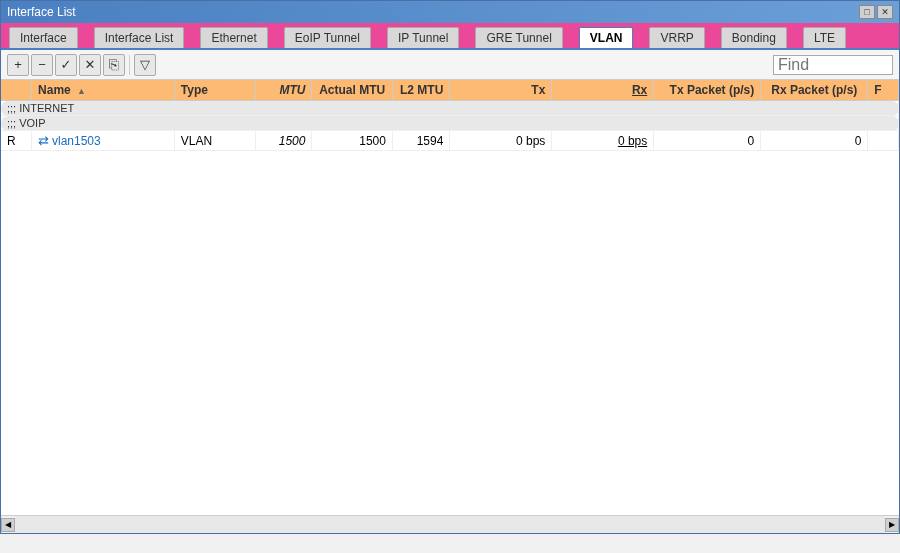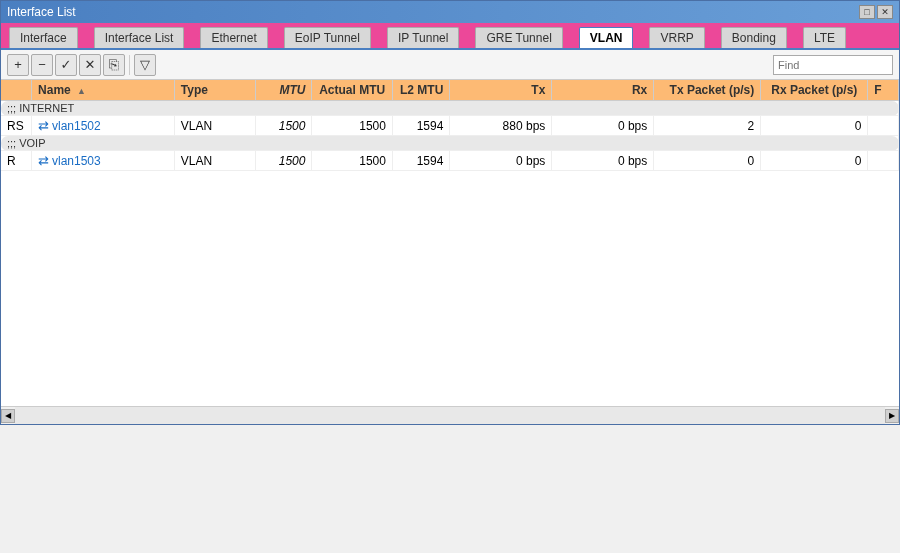--- a/index.html
+++ b/index.html
@@ -1,19 +1,19 @@
 <!DOCTYPE html>
 <html><head>
   <meta charset="utf-8">
   <style>
     * { box-sizing: border-box; margin: 0; padding: 0; font-family: 'Segoe UI', Tahoma, Geneva, Verdana, sans-serif; font-size: 12px; }
 
     body { background: #f0f0f0; width: 900px; height: 553px; overflow: hidden; }
 
-    .window { width: 900px; height: 425px; display: flex; flex-direction: column; border: 1px solid #4a6fa5; }
+    .window { width: 900px; height: 534px; display: flex; flex-direction: column; border: 1px solid #4a6fa5; }
 
     .title-bar {
       background: linear-gradient(to right, #4a7fc1, #6a9fd8);
       color: white;
       padding: 3px 6px;
       display: flex;
       align-items: center;
       justify-content: space-between;
       height: 22px;
       flex-shrink: 0;
@@ -85,21 +85,21 @@
     .toolbar-separator { width: 1px; height: 20px; background: #ccc; margin: 0 2px; }
 
     .search-box {
       margin-left: auto;
       width: 120px;
       height: 20px;
       border: 1px solid #aaa;
       padding: 2px 4px;
       background: white;
       color: #999;
-      font-size: 11px;
+      font-size: 16px;
     }
 
     .table-container {
       flex: 1;
       overflow: auto;
       background: white;
     }
 
     table {
       width: 100%;
@@ -142,21 +142,21 @@
 
     .iface-name { color: #1a6dc5; cursor: pointer; }
 
     .col-flags { width: 30px; }
     .col-name { width: 140px; }
     .col-type { width: 80px; }
     .col-mtu { width: 55px; text-align: right; font-style: italic; }
     .col-actual-mtu { width: 75px; text-align: center; }
     .col-l2mtu { width: 55px; text-align: right; }
     .col-tx { width: 100px; text-align: right; }
-    .col-rx { width: 100px; text-align: right; }
+    .col-rx { width: 100px; text-align: right; text-decoration: underline; }
     .col-tx-pps { width: 105px; text-align: right; }
     .col-rx-pps { width: 105px; text-align: center; }
     .col-f { width: 30px; }
 
     td.col-mtu, td.col-actual-mtu, td.col-l2mtu, td.col-tx, td.col-rx, td.col-tx-pps, td.col-rx-pps {
       text-align: right;
     }
 
     .status-bar {
       height: 18px;
@@ -242,33 +242,20 @@
           <th class="col-rx">Rx</th>
           <th class="col-tx-pps">Tx Packet (p/s)</th>
           <th class="col-rx-pps">Rx Packet (p/s)</th>
           <th class="col-f">F</th>
         </tr>
       </thead>
       <tbody id="table-body">
       <tr class="group-row">
             <td colspan="11" class="group-label">;;; INTERNET</td>
           </tr>
-          <tr>
-            <td class="col-flags">RS</td>
-            <td class="col-name"><span class="iface-icon net-icon">⇄ </span><span class="iface-name">vlan1502</span></td>
-            <td class="col-type">VLAN</td>
-            <td class="col-mtu">1500</td>
-            <td class="col-actual-mtu">1500</td>
-            <td class="col-l2mtu">1594</td>
-            <td class="col-tx">880 bps</td>
-            <td class="col-rx">0 bps</td>
-            <td class="col-tx-pps">2</td>
-            <td class="col-rx-pps">0</td>
-            <td class="col-f"></td>
-          </tr>
           <tr class="group-row">
             <td colspan="11" class="group-label">;;; VOIP</td>
           </tr>
           <tr>
             <td class="col-flags">R</td>
             <td class="col-name"><span class="iface-icon net-icon">⇄ </span><span class="iface-name">vlan1503</span></td>
             <td class="col-type">VLAN</td>
             <td class="col-mtu">1500</td>
             <td class="col-actual-mtu">1500</td>
             <td class="col-l2mtu">1594</td>

